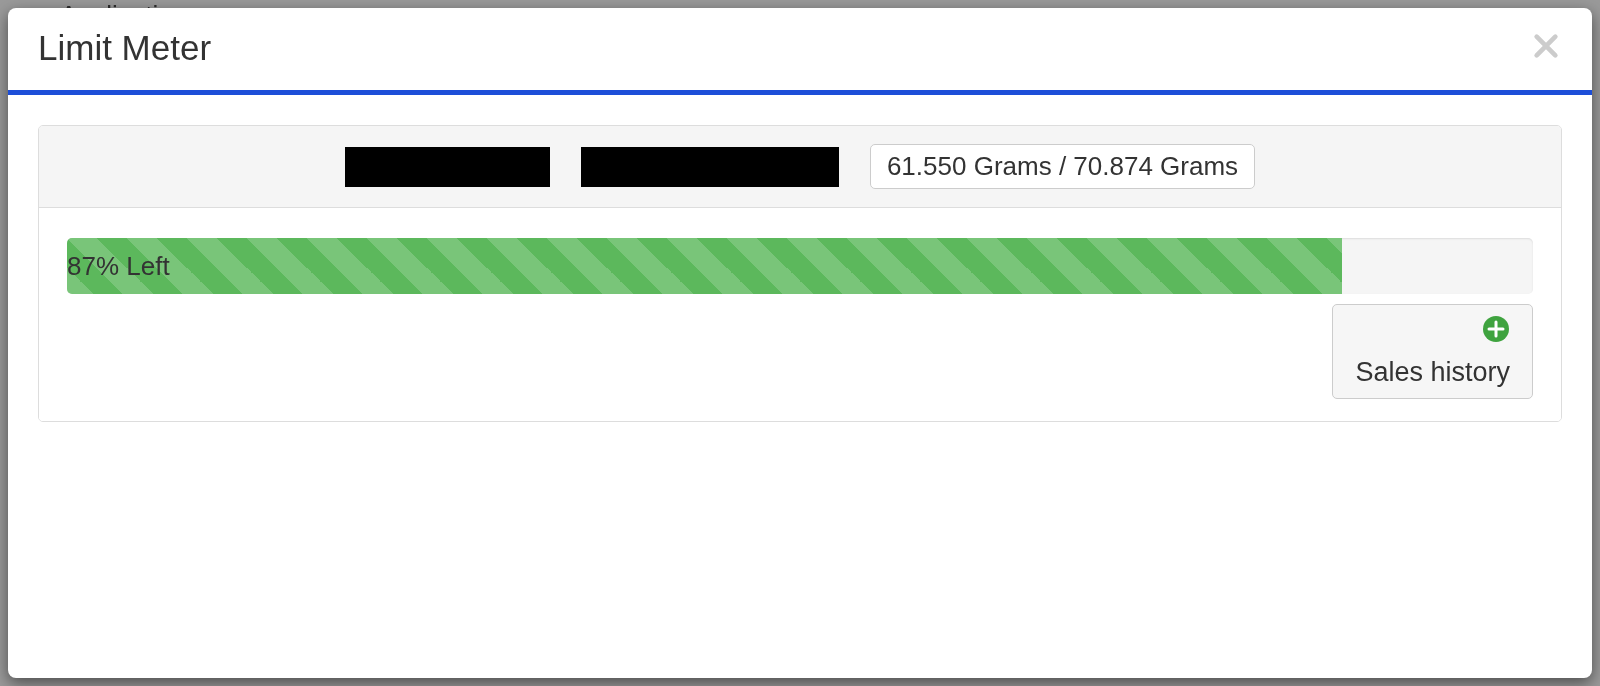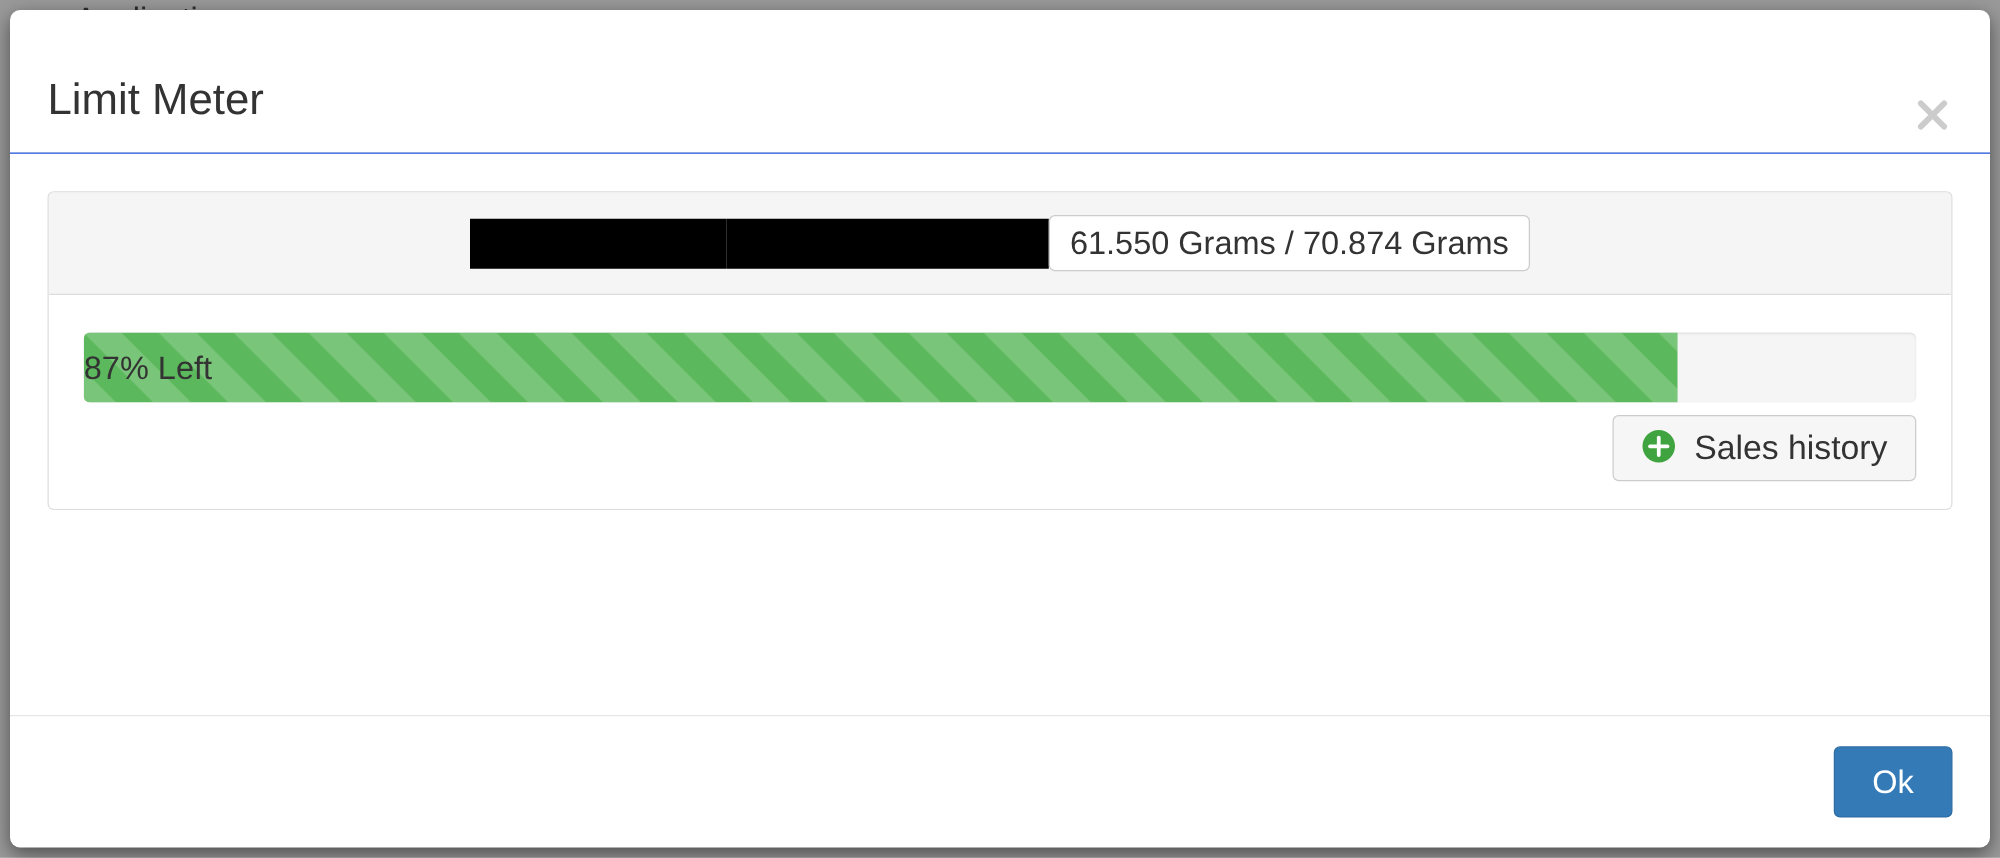--- a/index.html
+++ b/index.html
@@ -23,24 +23,23 @@
       position: absolute;
       top: 8px; left: 8px; right: 8px; bottom: 8px;
       background: #fff;
       border-radius: 8px;
       box-shadow: 0 5px 15px rgba(0,0,0,0.5);
       display: flex;
       flex-direction: column;
       overflow: hidden;
     }
     .modal-header {
-      padding: 6px 30px 22px 30px;
-      border-bottom: 1px solid #1d4ed8;
+      padding: 20px 30px 22px 30px;
+      border-bottom: 5px solid #1d4ed8;
       position: relative;
-      margin-top: 46px;
     }
     .modal-title {
       font-size: 35px;
       font-weight: 500;
       color: #333;
       margin: 0;
     }
     .close-btn {
       position: absolute;
       top: 20px; right: 24px;
@@ -62,21 +61,21 @@
       border-radius: 5px;
       overflow: hidden;
     }
     .panel-heading {
       background: #f5f5f5;
       border-bottom: 1px solid #ddd;
       padding: 18px 20px;
       display: flex;
       justify-content: center;
       align-items: center;
-      gap: 0;
+      gap: 31px;
     }
     .redact {
       background: #000;
       height: 40px;
     }
     .redact.a { width: 205px; }
     .redact.b { width: 258px; }
     .grams-box {
       border: 1px solid #ccc;
       border-radius: 5px;
@@ -125,22 +124,23 @@
     }
     .sales-history-btn {
       background: #f6f6f6;
       border: 1px solid #ccc;
       border-radius: 5px;
       padding: 10px 22px;
       font-size: 27px;
       color: #333;
       cursor: pointer;
       display: inline-flex;
-      align-items: flex-start;
+      align-items: flex-end;
       gap: 14px;
+      flex-direction: column;
     }
     .plus-circle {
       width: 28px; height: 28px;
       display: inline-block;
     }
     .modal-footer {
       border-top: 1px solid #e5e5e5;
       padding: 24px 30px;
       display: flex;
       justify-content: flex-end;
@@ -199,17 +199,14 @@
               </svg>
             </span>
             <span>Sales history</span>
           </button>
         </div>
       </div>
 
     </div>
   </div>
 
-  <div class="modal-footer">
-    <button class="ok-btn">Ok</button>
-  </div>
 
 </div>
 
 </body></html>

